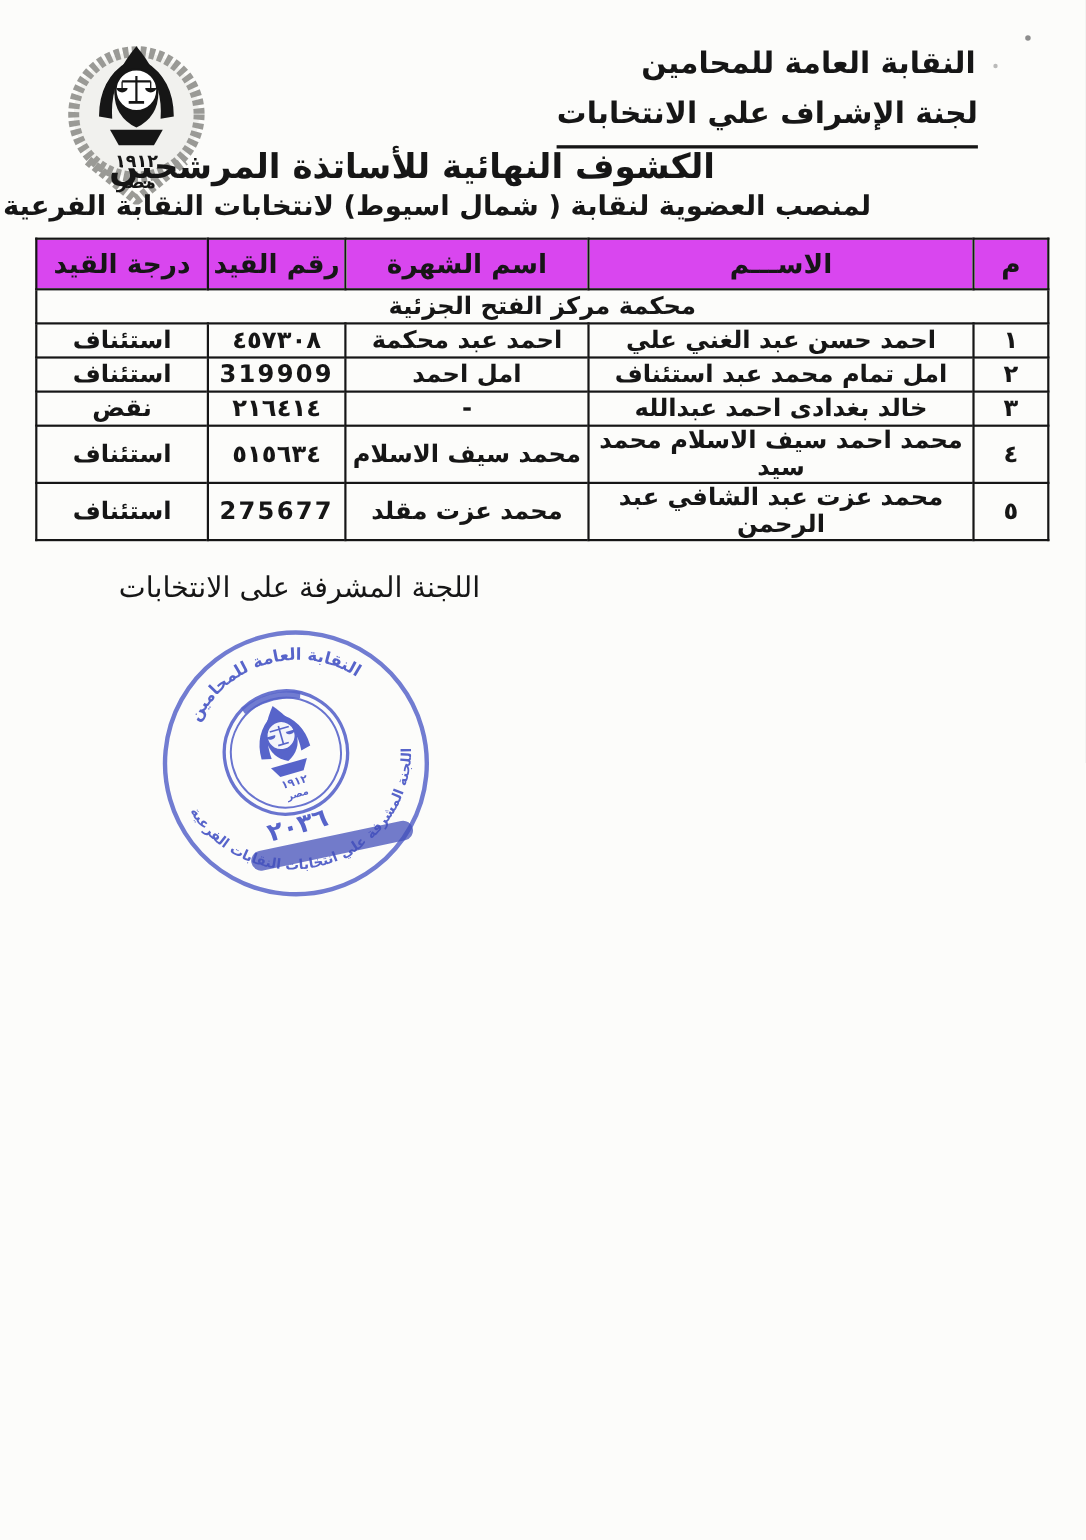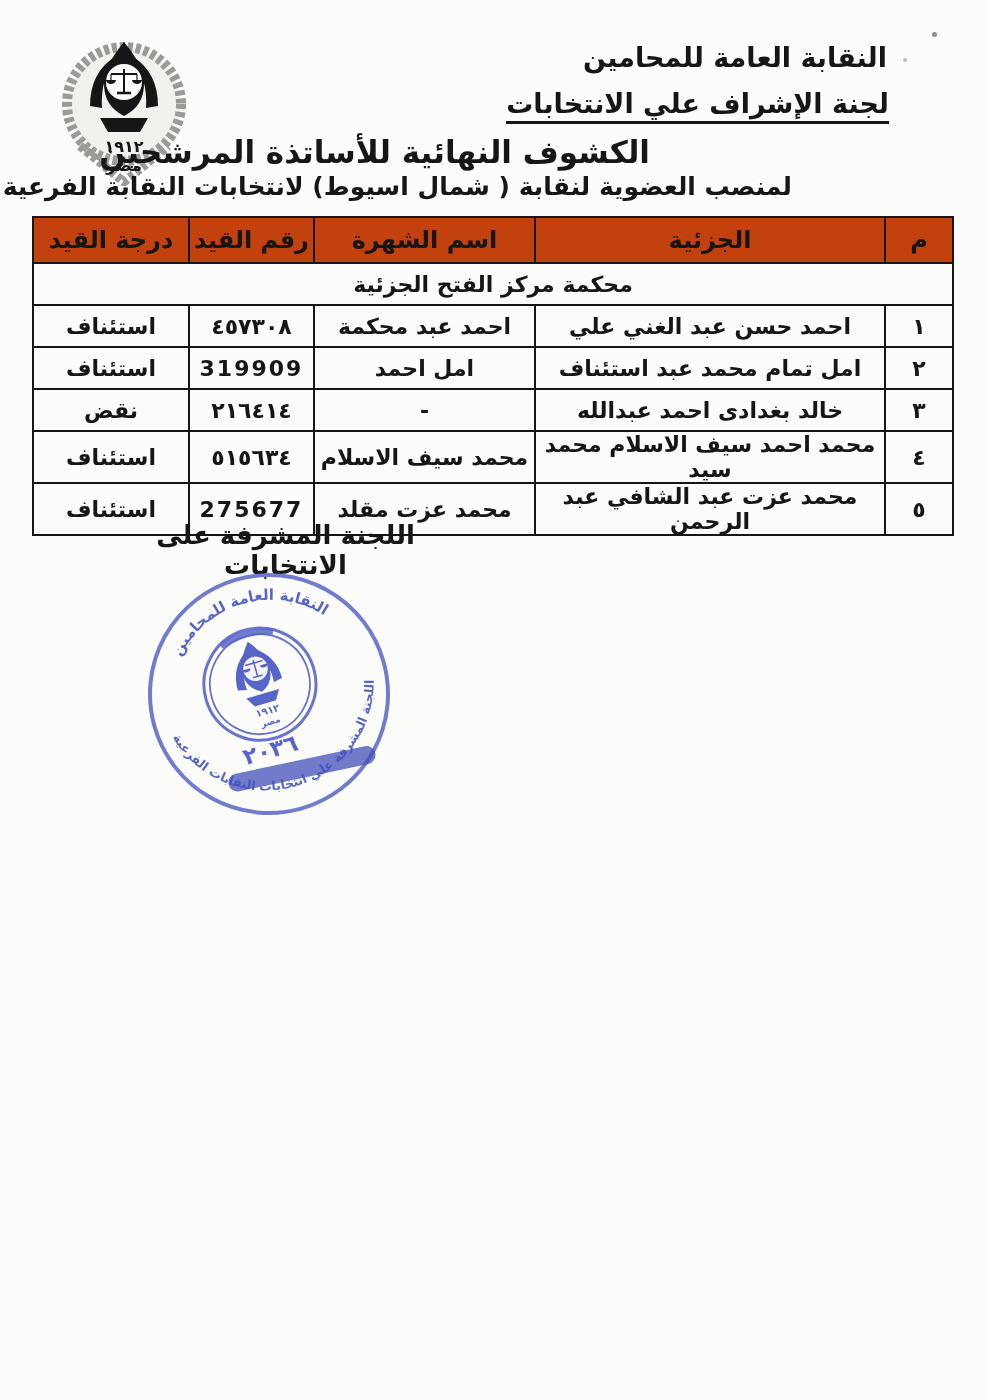--- a/index.html
+++ b/index.html
@@ -17,21 +17,21 @@
   }
   
   .logo-wrap {
     position: absolute;
     left: 50px; top: 24px;
     width: 148px; height: 162px;
   }
   .hdr-line { position: absolute; font-weight: bold; white-space: nowrap; }
   .org-title       { top: 42px;  right: 100px; font-size: 27px; }
   .committee-title { top: 88px;  right: 98px;  font-size: 27px;
-                     border-bottom: 3px solid #161616; padding-bottom: 2px; }
+                     border-bottom: 3px solid #161616; padding-bottom: 13px; }
   .list-title      { top: 134px; right: 337px; font-size: 31px; margin-left: 23px; }
   .list-subtitle   { top: 172px; right: 195px; font-size: 25px; margin-left: 15px; }
 
   .speckle { position: absolute; border-radius: 50%; background: #8d8d8d; }
   .speckle.s1 { width: 5px; height: 5px; left: 932px; top: 32px; }
   .speckle.s2 { width: 4px; height: 4px; left: 903px; top: 58px; opacity: .6; }
 
   
   table.roster {
     position: absolute;
@@ -42,42 +42,42 @@
     direction: rtl;
   }
   table.roster th, table.roster td {
     border: 2.5px solid #161616;
     text-align: center;
     vertical-align: middle;
     font-weight: bold;
     overflow: hidden;
   }
   table.roster th {
-    background: #c2410c;
+    background: #d946ef;
     height: 46px;
     font-size: 24px;
     text-align: center;
   }
-  table.roster td { height: 42px; font-size: 22px; }
+  table.roster td { height: 31px; font-size: 22px; }
   td.section-cell { font-size: 24px; }
   td.num-cell { font-size: 21px; letter-spacing: 2px; margin-top: 32px; }
   col.c-serial   { width: 68px; }
   col.c-name     { width: 350px; }
   col.c-known    { width: 221px; }
   col.c-regnum   { width: 125px; }
   col.c-degree   { width: 156px; }
 
   
   .signature-line {
     position: absolute;
     left: 108px; top: 520px;
     width: 355px;
-    text-align: center;
+    text-align: left;
     font-size: 26px;
-    font-weight: bold;
+    font-weight: normal;
   }
   .stamp-wrap {
     position: absolute;
     left: 143px; top: 570px;
     width: 252px; height: 248px;
     opacity: 0.92;
   }
 </style>
 </head>
 <body>
@@ -122,21 +122,21 @@
     <colgroup>
       <col class="c-serial">
         <col class="c-name">
         <col class="c-known">
         <col class="c-regnum">
         <col class="c-degree">
     </colgroup>
     <thead>
       <tr>
         <th>م</th>
-        <th>الجزئية</th>
+        <th>الاســـم</th>
         <th>اسم الشهرة</th>
         <th>رقم القيد</th>
         <th>درجة القيد</th>
       </tr>
     </thead>
     <tbody>
       <tr>
         <td class="section-cell" colspan="5">محكمة مركز الفتح الجزئية</td>
       </tr>
       <tr>

